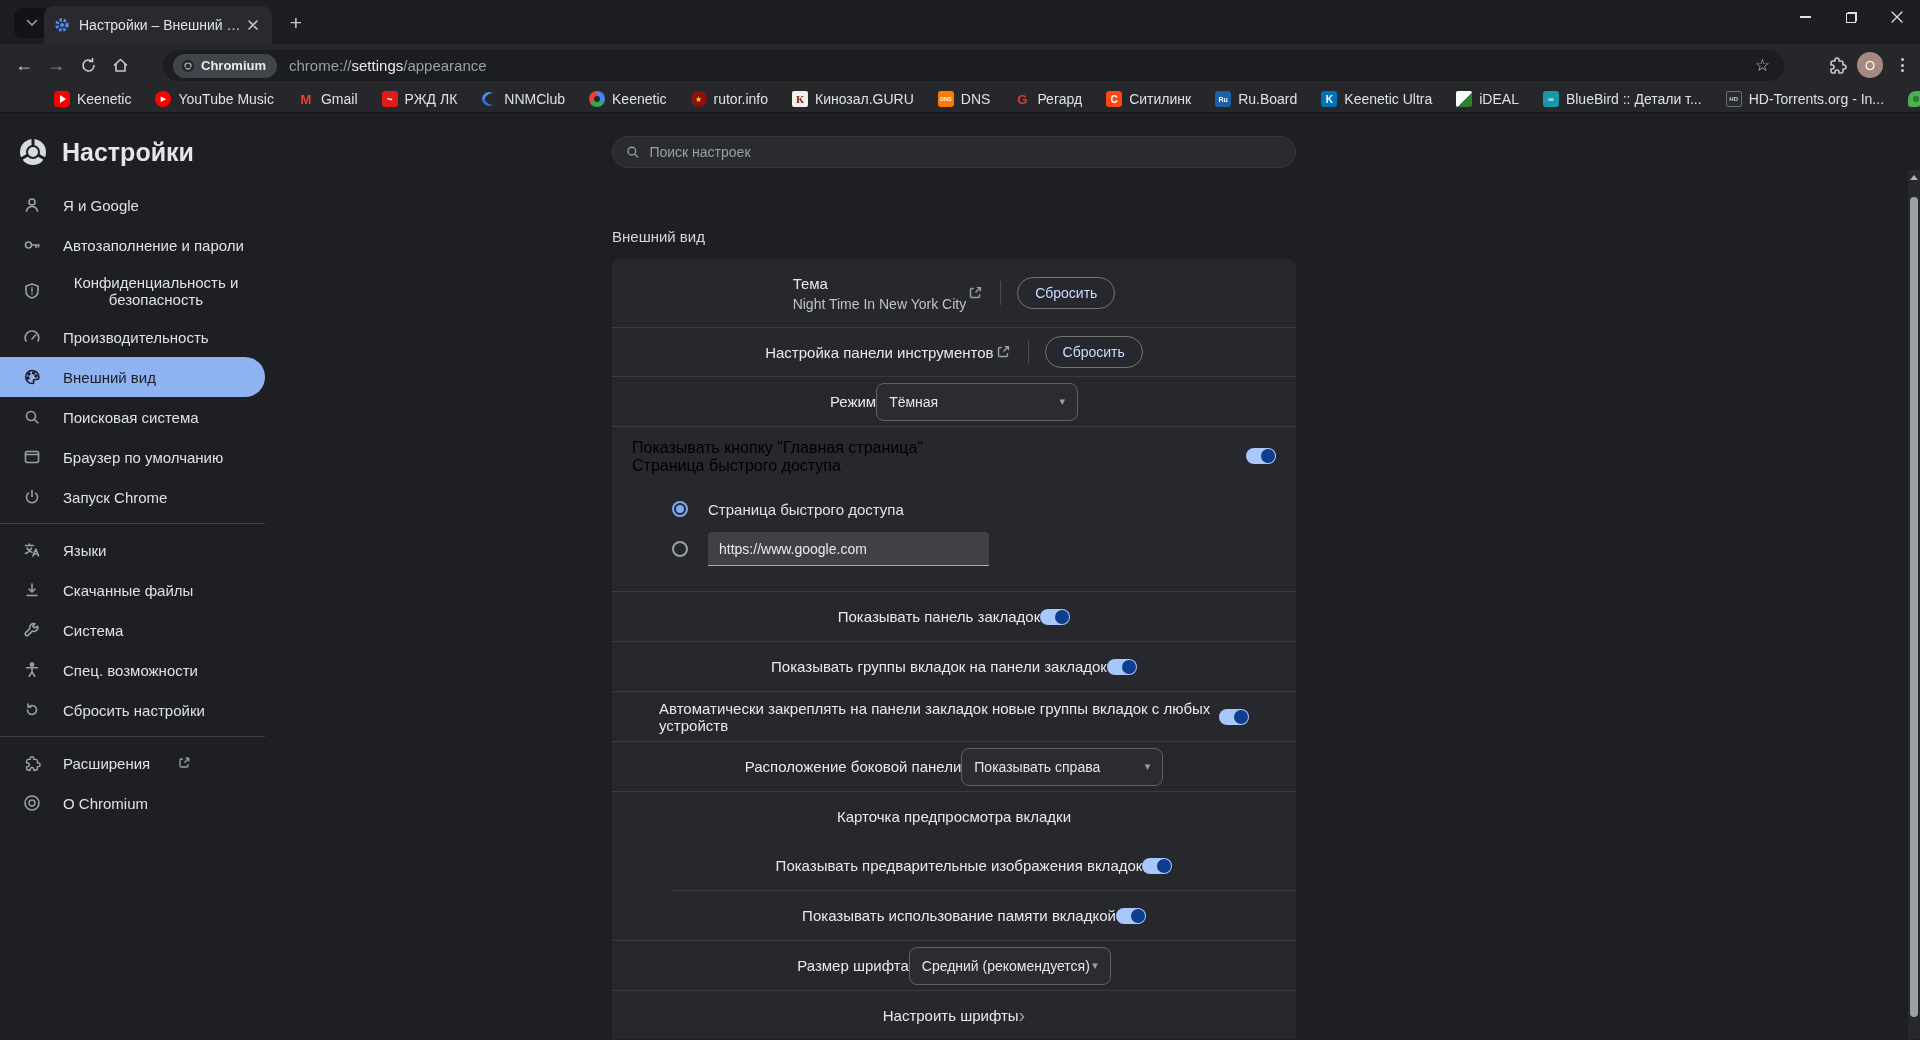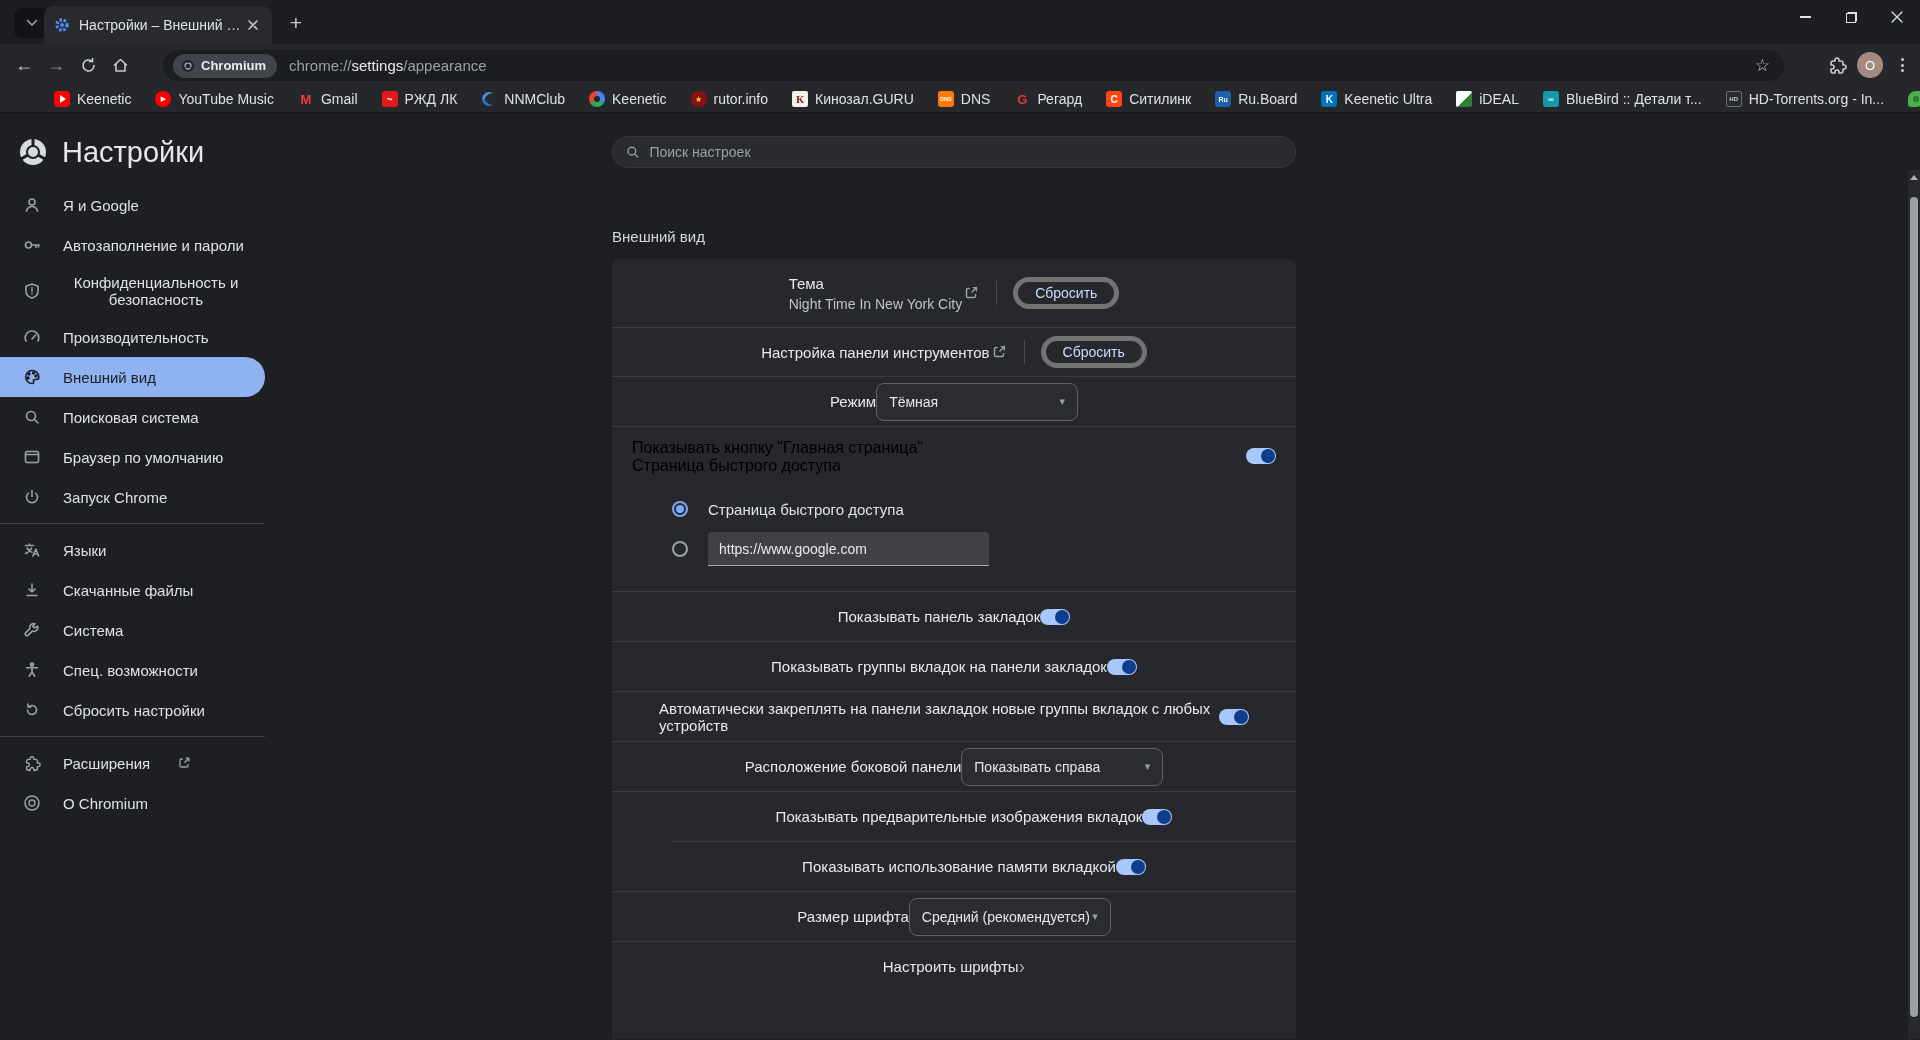--- a/index.html
+++ b/index.html
@@ -81,21 +81,21 @@
   .f-hdt { background:#2a2b2e; border:1px solid #6a6d72; color:#cfd2d6; font-size:6px; border-radius:2px; }
   .f-forum { background:radial-gradient(circle at 50% 50%, #2e7d32 0 30%, #4caf50 31% 100%);
     border-radius:50% 20% 50% 20%; }
 
   
   .page { position:relative; height:926px; background:#1e1f23; overflow:hidden; }
 
   
   .sidebar { position:absolute; left:0; top:0; width:265px; height:100%; }
   .sb-head { display:flex; align-items:center; gap:14px; padding:19px 0 0 18px; height:59px; }
-  .sb-title { color:#e4e6e9; font-size:29px; }
+  .sb-title { color:#e4e6e9; font-size:25px;font-weight:bold; }
   .sb-item { position:relative; height:40px; display:flex; align-items:center; color:#dee1e5;
     font-size:15px; font-weight:500; }
   .sb-item .ic { position:absolute; left:22px; width:20px; height:20px; display:flex;
     align-items:center; justify-content:center; }
   .sb-item .lbl { margin-left:63px; line-height:17px; padding-right:16px;text-align:center; }
   .sb-item.tall { height:52px; }
   .sb-item.selected { background:#8fb2f2; border-radius:0 20px 20px 0; color:#1c1e24; }
   .sb-item.selected svg { stroke:#1c1e24 !important; }
   .sb-sep { height:1px; background:#3c4043; margin:6px 0; }
   .sb-menu { margin-top:13px; }
@@ -115,21 +115,21 @@
     padding:0 20px; height:49px; }
   .row .lab { color:#e7e9ec; font-size:15px; }
   .row .sub { color:#9aa0a6; font-size:14px; margin-top:4px; }
   .hr { height:1px; background:#3b3c41; }
   .hr.indent { margin-left:60px; }
   .row.h68 { height:68px; }
   .row.h48 { height:48px; }
 
   .row-right { display:flex; align-items:center; }
   .vsep { width:1px; height:24px; background:#4a4b50; margin:0 16px; }
-  .btn-reset { height:32px; padding:0 17px; border:5px solid #737373; border-radius:16px;
+  .btn-reset { height:32px; padding:0 17px; border:1px solid #737373; border-radius:16px;
     color:#c9ddff; font-size:14px; display:flex; align-items:center; background:transparent; }
   .select { width:202px; height:38px; border:1px solid #5f6368; border-radius:8px; display:flex;
     align-items:center; justify-content:space-between; padding:0 12px; color:#e4e6ea;
     font-size:14px; background:#2b2c31; }
   .select .caret { color:#9aa0a6; font-size:11px; }
   .toggle { position:relative; width:30px; height:16px; border-radius:9px; background:#a8c7fa; flex:none; }
   .toggle::after { content:""; position:absolute; right:1px; top:1px; width:14px; height:14px;
     border-radius:50%; background:#0d3d8c; }
   .chev { color:#9aa0a6; font-size:20px; }
 
@@ -566,20 +566,23 @@
 
         <div class="row">
           <div class="lab">Расположение боковой панели</div>
           <div class="select">
             <span>Показывать справа</span>
             <span class="caret">▾</span>
           </div>
         </div>
         <div class="hr"></div>
 
+        <div class="row">
+          <div class="lab">Карточка предпросмотра вкладки</div>
+        </div>
 
         <div class="row" style="padding-left:60px">
           <div class="lab">Показывать предварительные изображения вкладок</div>
           <span class="toggle"></span>
         </div>
         <div class="hr indent"></div>
 
         <div class="row" style="padding-left:60px">
           <div class="lab">Показывать использование памяти вкладкой</div>
           <span class="toggle"></span>

